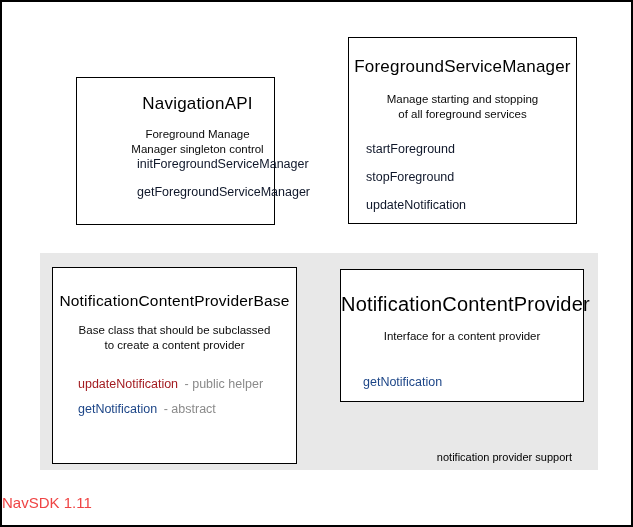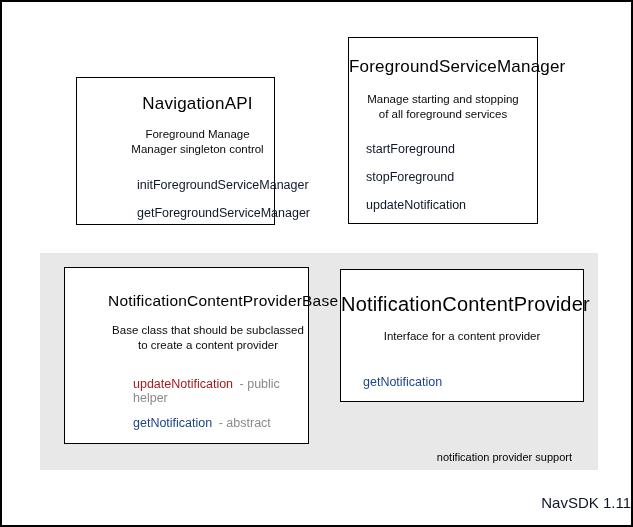--- a/index.html
+++ b/index.html
@@ -42,65 +42,65 @@
   .method-line { line-height: 14px; }
   .m-green { color: #0f172a; }
   .m-red   { color: #a31c21; }
   .m-blue  { color: #1c4587; }
   .m-note  { color: #8a8a8a; }
 
   
   #box-navigation-api { left: 74px; top: 75px; width: 199px; height: 148px; padding-left: 44px; }
   #box-navigation-api .box-title { margin-top: 16px; }
   #box-navigation-api .box-desc  { margin-top: 13px; }
-  #box-navigation-api .methods   { margin-top: 21px; padding-left: 16px; }
+  #box-navigation-api .methods   { padding-left: 16px; }
   #box-navigation-api .method-line { margin-bottom: 14px; }
 
   
-  #box-foreground-service-manager { left: 346px; top: 35px; width: 190px; height: 187px; }
+  #box-foreground-service-manager { left: 346px; top: 35px; width: 229px; height: 187px; }
   #box-foreground-service-manager .box-title { margin-top: 19px; }
   #box-foreground-service-manager .box-desc  { margin-top: 15px; }
   #box-foreground-service-manager .methods   { margin-top: 20px; padding-left: 17px; }
   #box-foreground-service-manager .method-line { margin-bottom: 14px; }
 
   
   .support-panel {
     position: absolute;
     left: 38px; top: 251px;
     width: 558px; height: 217px;
     background: #e8e8e8;
   }
   .panel-label {
     position: absolute;
     right: 26px; bottom: 7px;
     font-size: 11px;
     color: #000000;
   }
 
   
-  #box-ncp-base { left: 24px; top: 14px; width: 245px; height: 177px; padding-left: 43px; }
+  #box-ncp-base { left: 12px; top: 14px; width: 245px; height: 197px; }
   #box-ncp-base .box-title { margin-top: 24px; font-size: 15.5px; }
   #box-ncp-base .box-desc  { margin-top: 13px; }
   #box-ncp-base .methods   { margin-top: 24px; padding-left: 25px; }
   #box-ncp-base .method-line { margin-bottom: 11px; }
   #box-ncp-base .m-note { margin-left: 3px; }
 
   
   #box-ncp { left: 300px; top: 16px; width: 244px; height: 133px; }
   #box-ncp .box-title { margin-top: 23px; font-size: 20px; }
   #box-ncp .box-desc  { margin-top: 13px; }
   #box-ncp .methods   { margin-top: 31px; padding-left: 22px; }
 
   .page-caption {
     position: absolute;
     left: 0; right: 0;
     top: 492px;
-    text-align: right;
+    text-align: left;
     font-size: 15px;
-    color: #0f172a;
+    color: #ef4444;
   }
 </style>
 </head>
 <body>
 
 <div class="page">
 
   <div class="class-box" id="box-navigation-api">
     <div class="box-title">NavigationAPI</div>
     <div class="box-desc">

